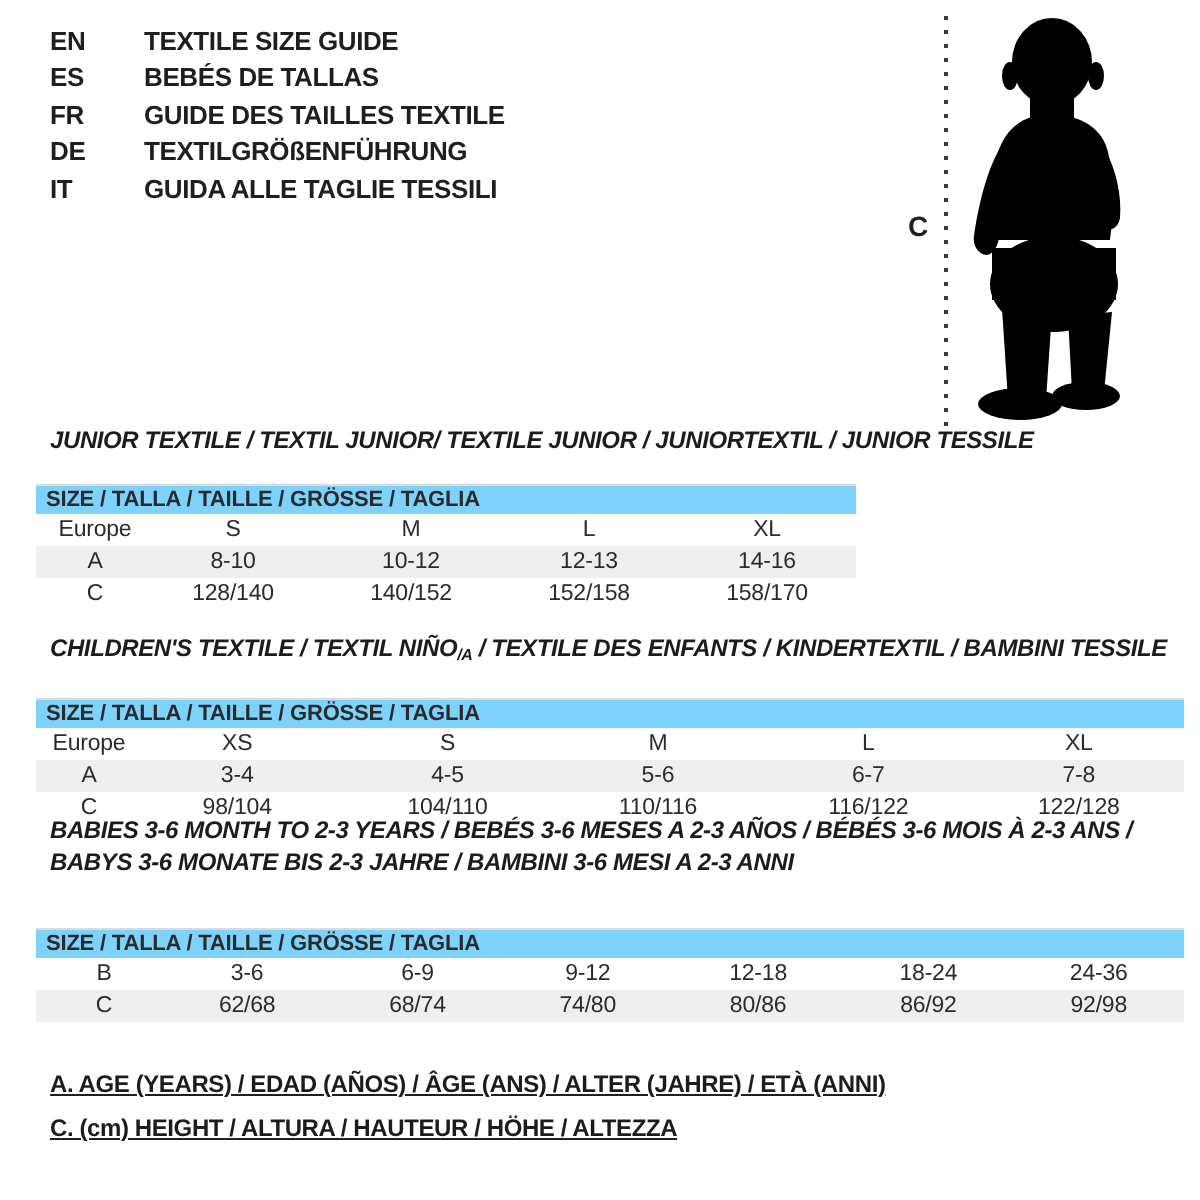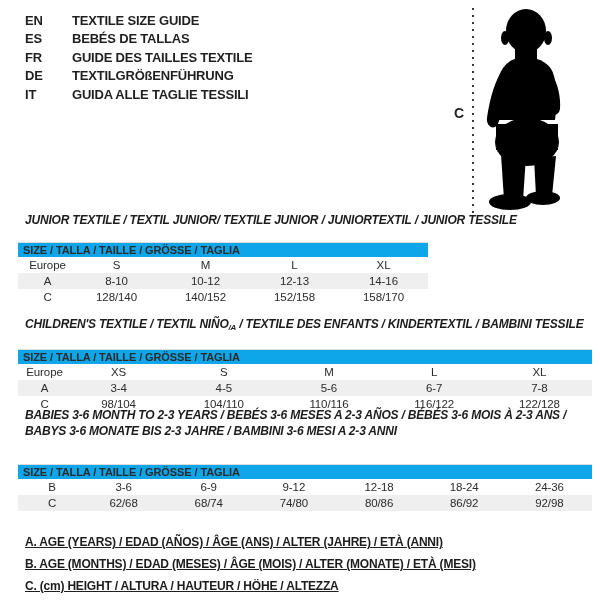--- a/index.html
+++ b/index.html
@@ -26,21 +26,21 @@
   .sec-title {
     position:absolute; left:25px; font-weight:700; font-size:12px;
     letter-spacing:-0.2px; white-space:nowrap; color:#1c1c1c;font-style:italic;
   }
   .sec-title.two-line { white-space:normal; width:545px; line-height:15.5px; }
   .sub-a { font-size:8px; position:relative; top:2px; font-weight:700; }
 
   
   .size-table-wrap { position:absolute; left:18px; }
   .size-bar {
-    background:#0ea5e9; border-top:1px solid #dcdcdc;
+    background:#7dd3fc; border-top:1px solid #dcdcdc;
     height:15px; line-height:15px; font-weight:700; font-size:11px;
     padding-left:5px; box-sizing:border-box; color:#2a2a2a; letter-spacing:-0.1px;
   }
   table.size-table { border-collapse:collapse; table-layout:fixed; width:100%; }
   table.size-table td {
     font-size:11.5px; height:16px; padding:0; text-align:center;
     color:#2b2b2b; letter-spacing:-0.1px; white-space:nowrap;
   }
   table.size-table td.rowlabel { text-align:center; padding-left:5px; }
   tr.alt { background:#efefef; }
@@ -210,17 +210,16 @@
         <td>80/86</td>
         <td>86/92</td>
         <td>92/98</td>
       </tr>
     </tbody>
       </table>
   </div>
 
   <div class="legend">
     <div class="legend-line">A. AGE (YEARS) / EDAD (AÑOS) / ÂGE (ANS) / ALTER (JAHRE) / ETÀ (ANNI)</div>
-    <div class="legend-line">B. AGE (MONTHS) / EDAD (MESES) / ÂGE (MOIS) / ALTER (MONATE) / ETÀ (MESI)</div>
     <div class="legend-line">C. (cm) HEIGHT / ALTURA / HAUTEUR / HÖHE / ALTEZZA</div>
   </div>
 
 </div>
 
 </body></html>

